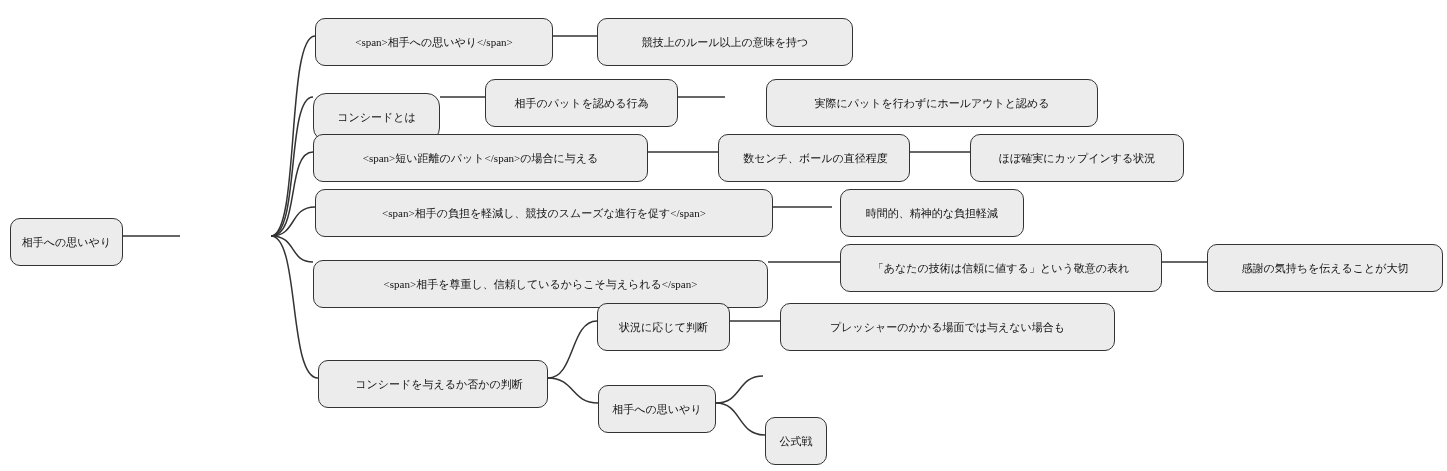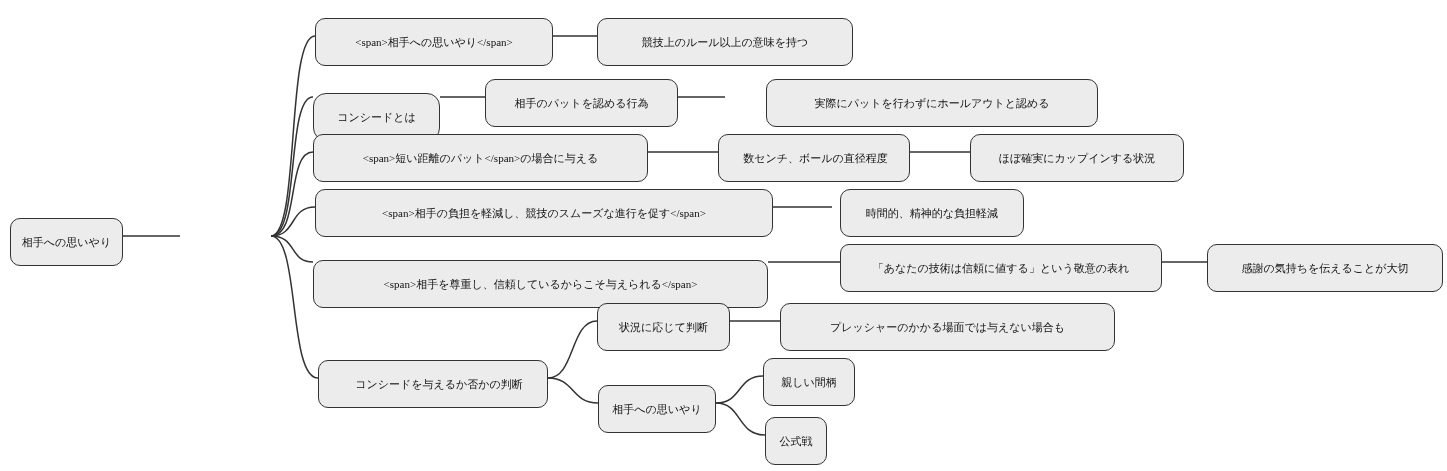--- a/index.html
+++ b/index.html
@@ -86,29 +86,28 @@
   <div class="node" style="left:718px; top:134px; width:192px;padding-left:7px;">数センチ、ボールの直径程度</div>
 
   <div class="node" style="left:970px; top:134px; width:214px;">ほぼ確実にカップインする状況</div>
 
   <div class="node" style="left:315px; top:189px; width:458px;">&lt;span&gt;相手の負担を軽減し、競技のスムーズな進行を促す&lt;/span&gt;</div>
 
   <div class="node" style="left:832px; top:189px; width:184px;margin-left:8px;">時間的、精神的な負担軽減</div>
 
   <div class="node" style="left:313px; top:260px; width:455px;">&lt;span&gt;相手を尊重し、信頼しているからこそ与えられる&lt;/span&gt;</div>
 
-  <div class="node" style="left:840px; top:244px; width:322px;border-radius:9px;">「あなたの技術は信頼に値する」という敬意の表れ</div>
+  <div class="node" style="left:840px; top:244px; width:322px;">「あなたの技術は信頼に値する」という敬意の表れ</div>
 
   <div class="node" style="left:1207px; top:244px; width:236px;">感謝の気持ちを伝えることが大切</div>
 
   <div class="node" style="left:318px; top:360px; width:230px;padding-left:16px;">コンシードを与えるか否かの判断</div>
 
   <div class="node" style="left:597px; top:303px; width:133px;">状況に応じて判断</div>
 
   <div class="node" style="left:780px; top:303px; width:335px;">プレッシャーのかかる場面では与えない場合も</div>
 
   <div class="node" style="left:598px; top:385px; width:118px;">相手への思いやり</div>
 
-  <div class="node" style="left:763px; top:358px; width:92px;">親しい間柄</div>
 
   <div class="node" style="left:765px; top:417px; width:62px;">公式戦</div>
 
 </div>
 
 </body></html>

